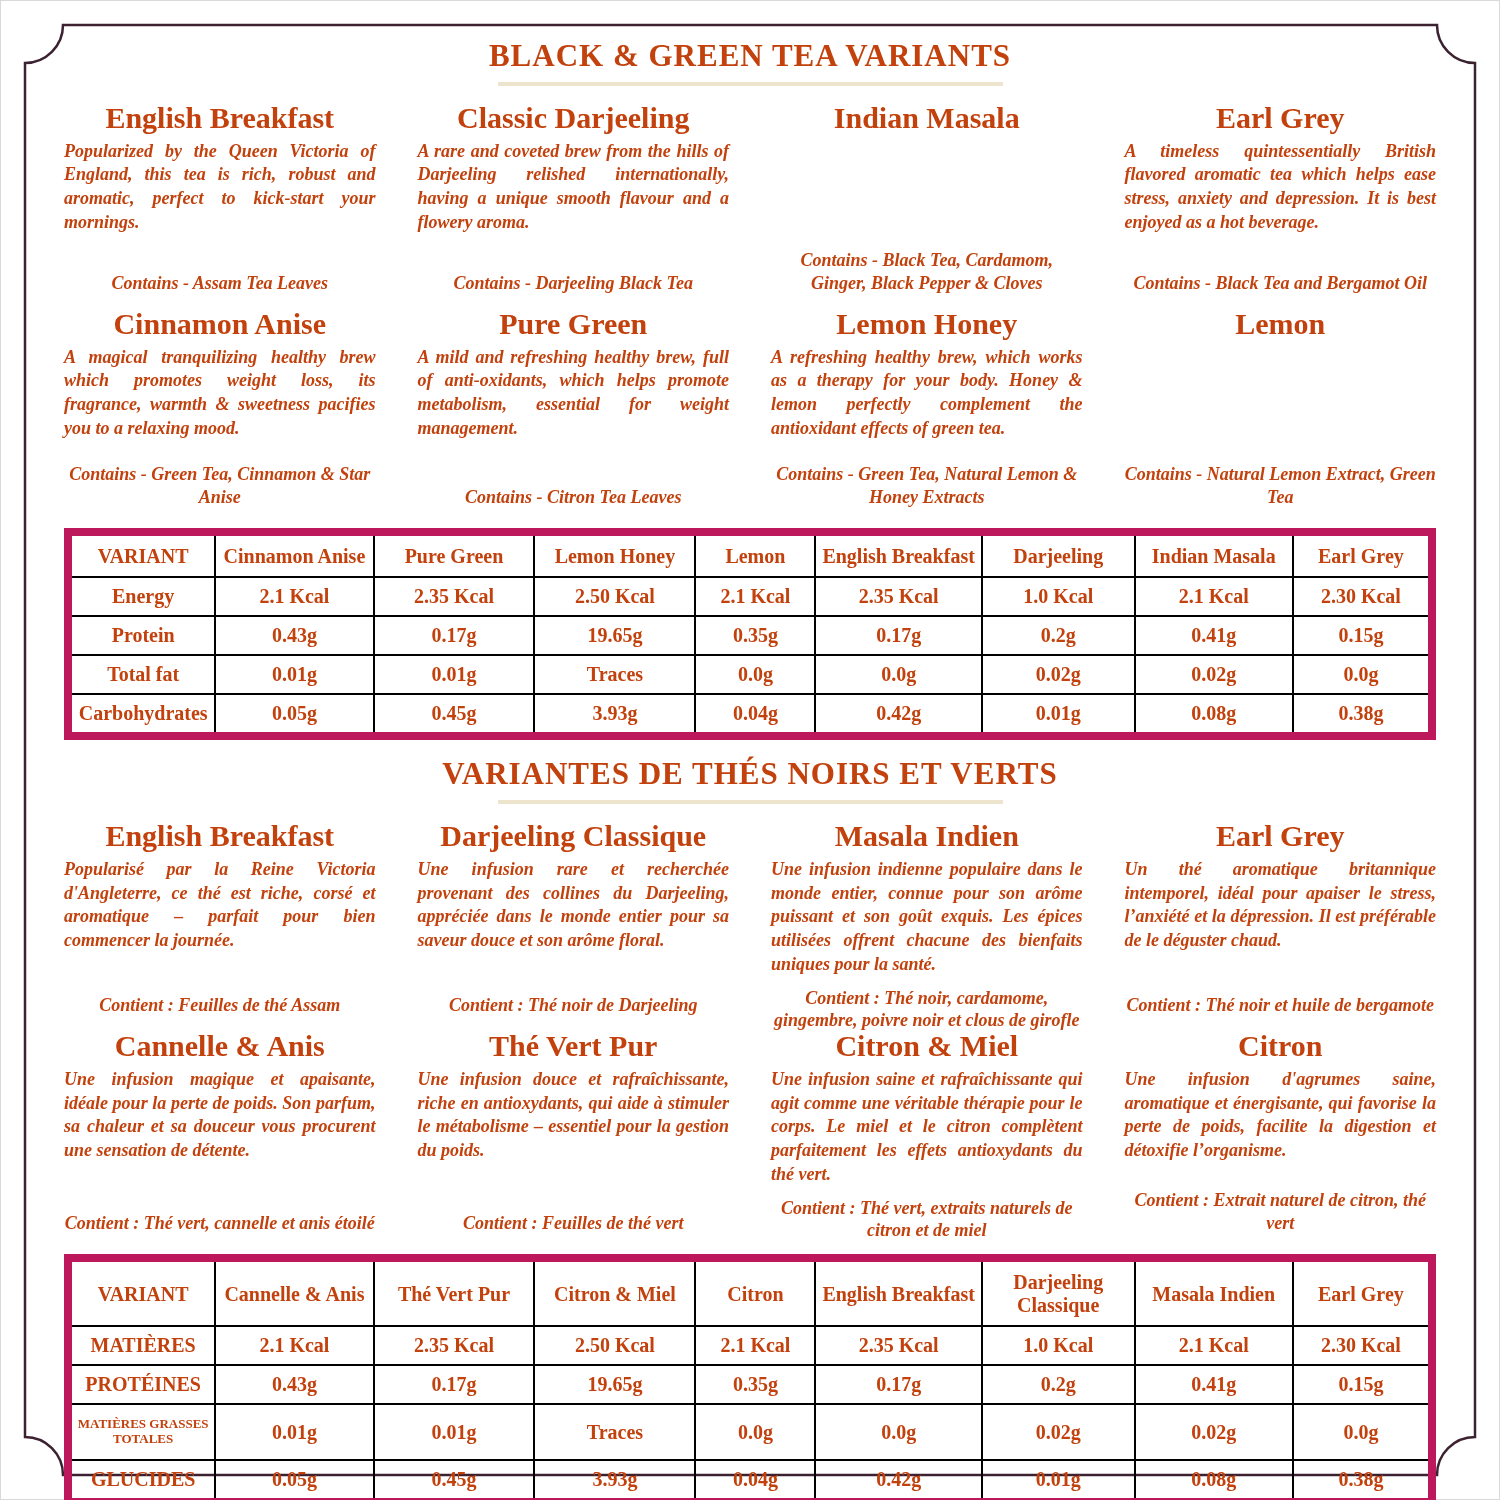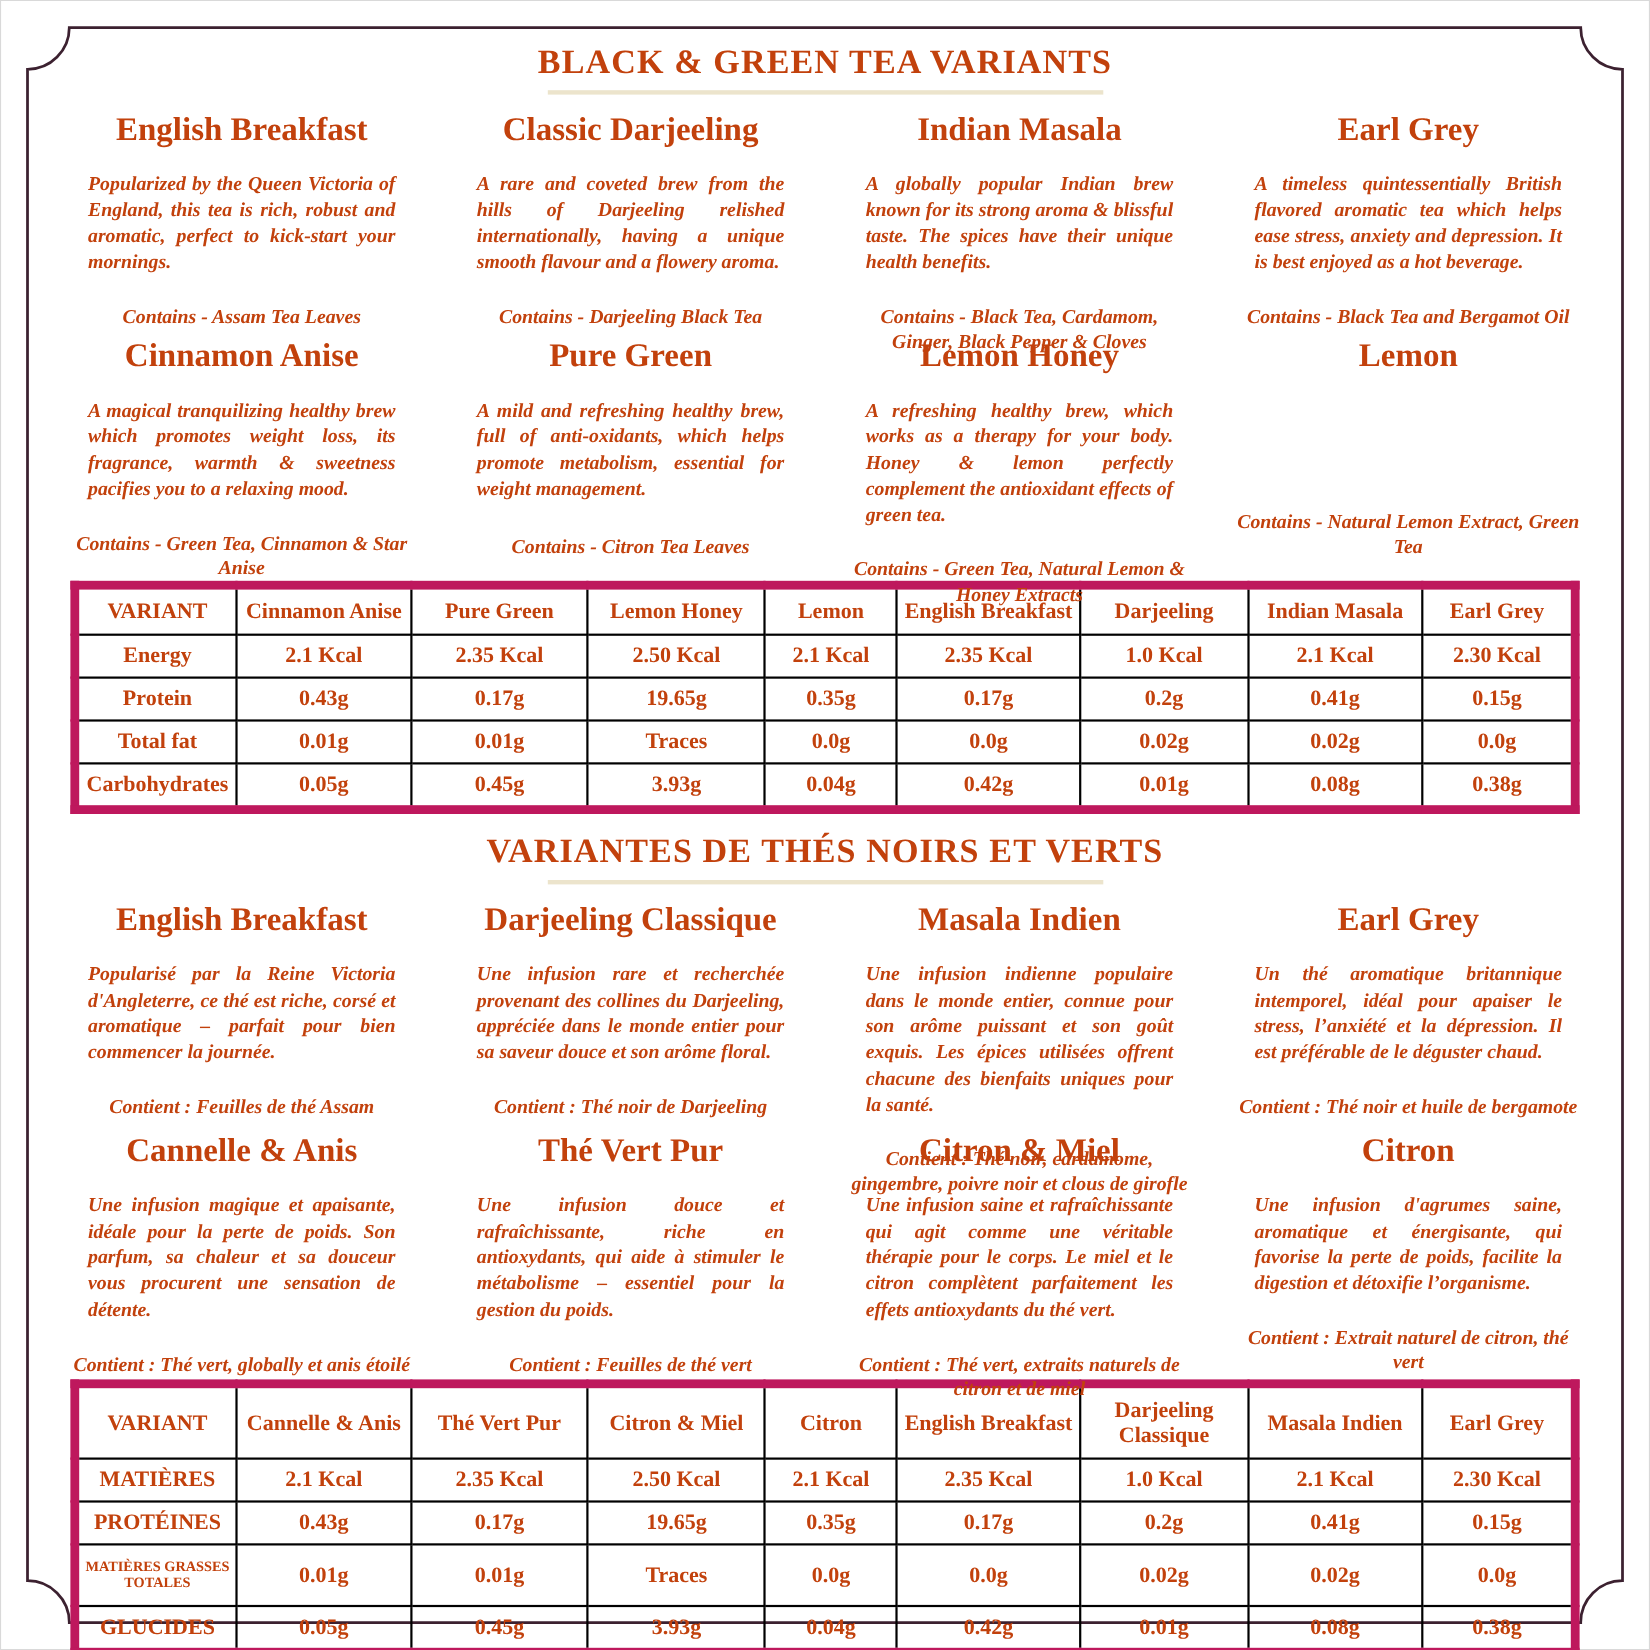--- a/index.html
+++ b/index.html
@@ -25,21 +25,21 @@
     column-gap:42px;
   }
   .grid-en{grid-template-rows:206px 214px;}
   .grid-fr{grid-template-rows:210px 218px;}
   .variant-card{display:flex;flex-direction:column;min-width:0;}
   .variant-name{
     margin:0 0 6px 0;text-align:center;
     font-size:30px;font-weight:bold;line-height:1.05;
   }
   .variant-desc{
-    margin:16px;font-size:18px;font-weight:bold;font-style:italic;
+    margin:0;font-size:18px;font-weight:bold;font-style:italic;
     text-align:justify;line-height:1.32;font-family:Liberation Serif, serif;
   }
   .variant-contains{
     margin:auto 0 0 0;padding:10px 0 14px;
     font-size:18px;font-weight:bold;font-style:italic;
     text-align:center;line-height:1.25;
   }
   .nutri-table{
     width:100%;border-collapse:collapse;border:8px solid #be185d;
     margin-top:6px;table-layout:fixed;
@@ -73,21 +73,20 @@
             <p class="variant-desc">Popularized by the Queen Victoria of England, this tea is rich, robust and aromatic, perfect to kick-start your mornings.</p>
             <p class="variant-contains">Contains - Assam Tea Leaves</p>
           </div>
           <div class="variant-card">
             <h2 class="variant-name">Classic Darjeeling</h2>
             <p class="variant-desc">A rare and coveted brew from the hills of Darjeeling relished internationally, having a unique smooth flavour and a flowery aroma.</p>
             <p class="variant-contains">Contains - Darjeeling Black Tea</p>
           </div>
           <div class="variant-card">
             <h2 class="variant-name">Indian Masala</h2>
-            <p class="variant-desc">A globally popular Indian brew known for its strong aroma &amp; blissful taste. The spices have their unique health benefits.</p>
             <p class="variant-contains">Contains - Black Tea, Cardamom, Ginger, Black Pepper &amp; Cloves</p>
           </div>
           <div class="variant-card">
             <h2 class="variant-name">Earl Grey</h2>
             <p class="variant-desc">A timeless quintessentially British flavored aromatic tea which helps ease stress, anxiety and depression. It is best enjoyed as a hot beverage.</p>
             <p class="variant-contains">Contains - Black Tea and Bergamot Oil</p>
           </div>
           <div class="variant-card">
             <h2 class="variant-name">Cinnamon Anise</h2>
             <p class="variant-desc">A magical tranquilizing healthy brew which promotes weight loss, its fragrance, warmth &amp; sweetness pacifies you to a relaxing mood.</p>
@@ -204,21 +203,21 @@
             <p class="variant-contains">Contient : Thé noir, cardamome, gingembre, poivre noir et clous de girofle</p>
           </div>
           <div class="variant-card">
             <h2 class="variant-name">Earl Grey</h2>
             <p class="variant-desc">Un thé aromatique britannique intemporel, idéal pour apaiser le stress, l’anxiété et la dépression. Il est préférable de le déguster chaud.</p>
             <p class="variant-contains">Contient : Thé noir et huile de bergamote</p>
           </div>
           <div class="variant-card">
             <h2 class="variant-name">Cannelle &amp; Anis</h2>
             <p class="variant-desc">Une infusion magique et apaisante, idéale pour la perte de poids. Son parfum, sa chaleur et sa douceur vous procurent une sensation de détente.</p>
-            <p class="variant-contains">Contient : Thé vert, globally et anis étoilé</p>
+            <p class="variant-contains">Contient : Thé vert, cannelle et anis étoilé</p>
           </div>
           <div class="variant-card">
             <h2 class="variant-name">Thé Vert Pur</h2>
             <p class="variant-desc">Une infusion douce et rafraîchissante, riche en antioxydants, qui aide à stimuler le métabolisme – essentiel pour la gestion du poids.</p>
             <p class="variant-contains">Contient : Feuilles de thé vert</p>
           </div>
           <div class="variant-card">
             <h2 class="variant-name">Citron &amp; Miel</h2>
             <p class="variant-desc">Une infusion saine et rafraîchissante qui agit comme une véritable thérapie pour le corps. Le miel et le citron complètent parfaitement les effets antioxydants du thé vert.</p>
             <p class="variant-contains">Contient : Thé vert, extraits naturels de citron et de miel</p>

